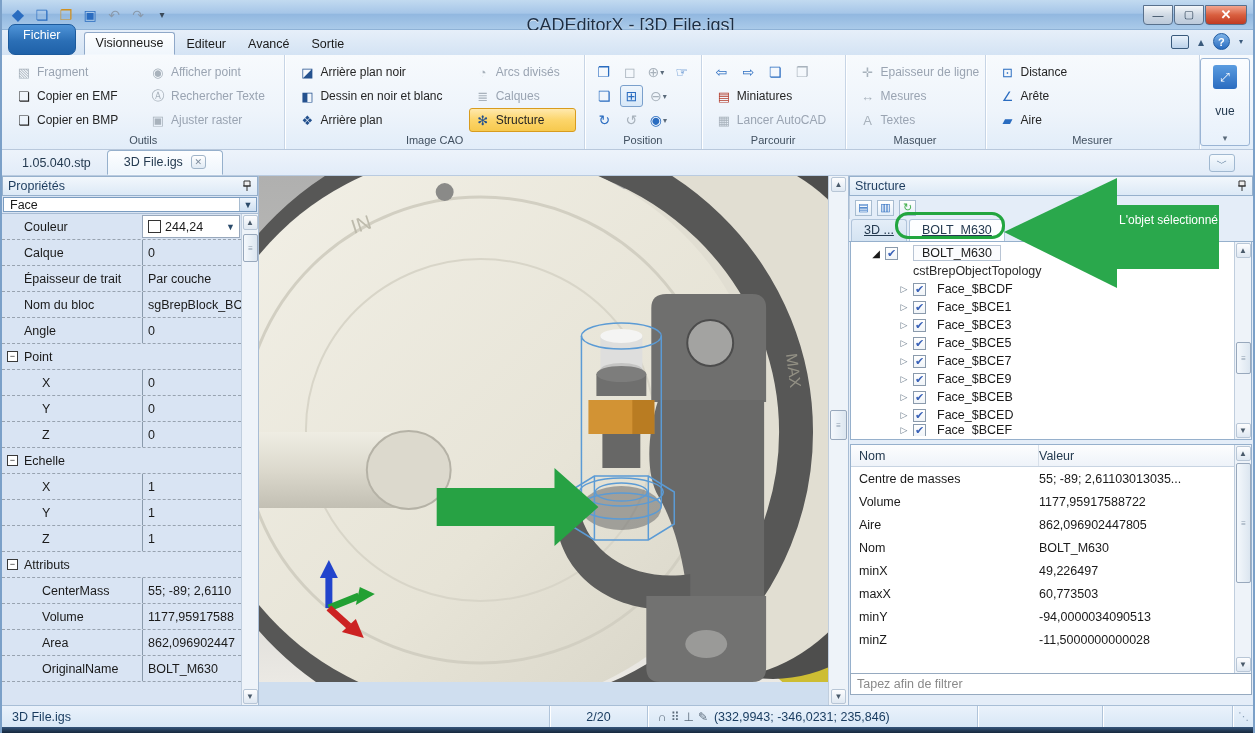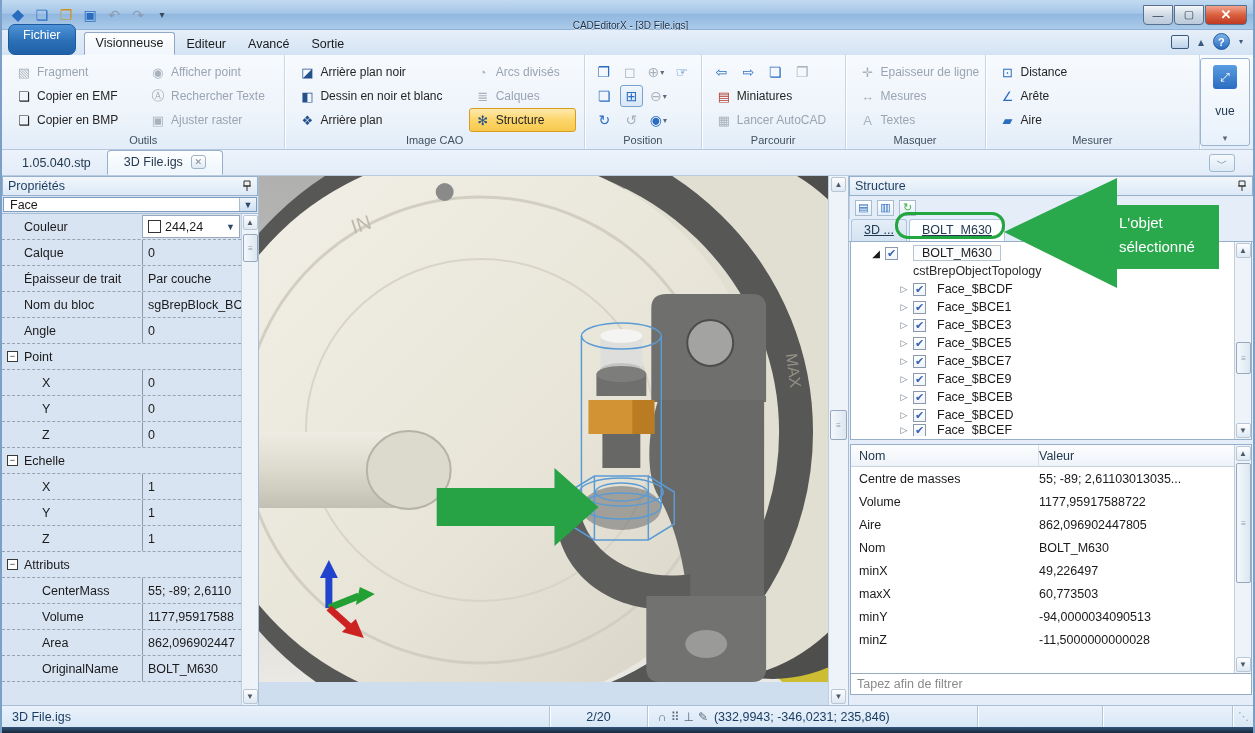--- a/index.html
+++ b/index.html
@@ -6,21 +6,21 @@
   html,body { width:1255px; height:733px; overflow:hidden; }
   body { font-family:"Liberation Sans", sans-serif; font-size:12px; color:#1a1a1a; background:#d7e4f2; }
   #win { position:relative; width:1255px; height:733px; border-left:2px solid #7ba0c8; border-right:2px solid #7ba0c8; display:flex; flex-direction:column; }
 
   
   .titlebar { height:30px; background:linear-gradient(180deg,#c2daf0 0%,#a6c6e8 45%,#92b8e0 50%,#aacae9 100%); display:flex; align-items:center; position:relative; border-bottom:1px solid #8fb2d6; }
   .qat { display:flex; align-items:center; gap:4px; padding-left:6px; height:100%; }
   .qicon { width:20px; height:20px; display:flex; align-items:center; justify-content:center; font-size:14px; cursor:default; }
   .qicon.logo { color:#2a6cc0; font-size:16px; }
   .qicon.c-blue { color:#2a6cc0; } .qicon.c-amber { color:#d09020; } .qicon.c-dis { color:#8a9aac; } .qicon.c-dark { color:#3a4a5a; font-size:10px; }
-  .title { position:absolute; left:6px; right:0; text-align:center; font-size:10px; color:#1c2e44; text-shadow:0 1px 0 rgba(255,255,255,.7); pointer-events:none;margin-top:22px; }
+  .title { position:absolute; left:6px; right:0; text-align:center; font-size:18px; color:#1c2e44; text-shadow:0 1px 0 rgba(255,255,255,.7); pointer-events:none;margin-top:22px; }
   .winbtns { margin-left:auto; display:flex; padding-right:6px; position:relative; z-index:2; }
   .wb { width:30px; height:20px; border:1px solid #58708c; border-radius:0 0 4px 4px; background:linear-gradient(#f4f7fa,#cfd9e4 50%,#bccadb); display:flex; align-items:center; justify-content:center; font-size:11px; color:#243a50; margin-left:1px; }
   .wb.close { width:42px; background:linear-gradient(#f2a58f,#d95f3f 50%,#c03a22); color:#fff; font-weight:bold; font-size:13px; }
 
   
   .tabrow { height:25px; background:linear-gradient(#e6eff9,#d4e3f4); display:flex; align-items:flex-end; padding-left:6px; position:relative; }
   .mtab { padding:3px 11px 4px; font-size:12.5px; color:#1a1a1a; cursor:default; }
   .mtab.file { background:linear-gradient(#4f94d8,#2b6fb6 55%,#1f61a8); border:1px solid #1c5a9c; border-radius:7px; color:#fff; padding:3px 14px 12px; margin-right:8px; }
   .mtab.active { background:linear-gradient(#fdfeff,#f0f6fc); border:1px solid #8fa8c8; border-bottom:1px solid #f3f8fd; border-radius:3px 3px 0 0; }
   .tabrow-right { position:absolute; right:8px; top:3px; display:flex; align-items:center; gap:8px; }
@@ -122,21 +122,21 @@
   .drow { display:flex; height:23px; align-items:center; font-size:12.5px; }
   .dname { width:188px; padding-left:8px; flex-shrink:0; overflow:hidden; white-space:nowrap; }
   .dval { flex:1; overflow:hidden; white-space:nowrap; }
   .filterrow { height:20px; display:flex; align-items:center; padding:0 1px; }
   .filterrow input { flex:1; height:22px; border:1px solid #96aac0; padding:0 6px; font-size:12.5px; font-family:"Liberation Sans",sans-serif; color:#333; background:#fff; }
   .filterrow input::placeholder { color:#8a8a8a; }
 
   
   .greenoval { position:absolute; left:46px; top:36px; width:110px; height:27px; border:3px solid #22a63f; border-radius:13px; z-index:5; pointer-events:none; }
   .annot-arrow { position:absolute; left:150px; top:0px; width:120px; height:120px; z-index:4; pointer-events:none; }
-  .annotbox { position:absolute; left:262px; top:29px; width:108px; height:64px; background:#2aa84c; color:#fff; font-size:15px; line-height:1.6; padding:6px 0 0 8px; z-index:4; }
+  .annotbox { position:absolute; left:262px; top:29px; width:108px; height:64px; background:#2aa84c; color:#fff; font-size:12px; line-height:1.6; padding:6px 0 0 8px; z-index:4; }
 
   
   .statusbar { height:22px; background:linear-gradient(#eaf2fb,#d8e7f6); border-top:1px solid #a8bed6; display:flex; align-items:center; font-size:12.5px; color:#173a5e; }
   .sseg { height:100%; display:flex; align-items:center; padding:0 10px; border-right:1px solid #b0c4da; box-shadow:1px 0 0 #fff; }
   .sseg.file { width:548px; }
   .sseg.page { width:98px; justify-content:center; }
   .sseg.coords { width:330px; gap:6px; }
   .sico { color:#5a6a7a; font-size:12px; }
   .sseg.fill { flex:1; } .sseg.small { width:130px; }
   .grip { width:20px; color:#8aa0b8; font-size:11px; text-align:right; padding-right:4px; }

